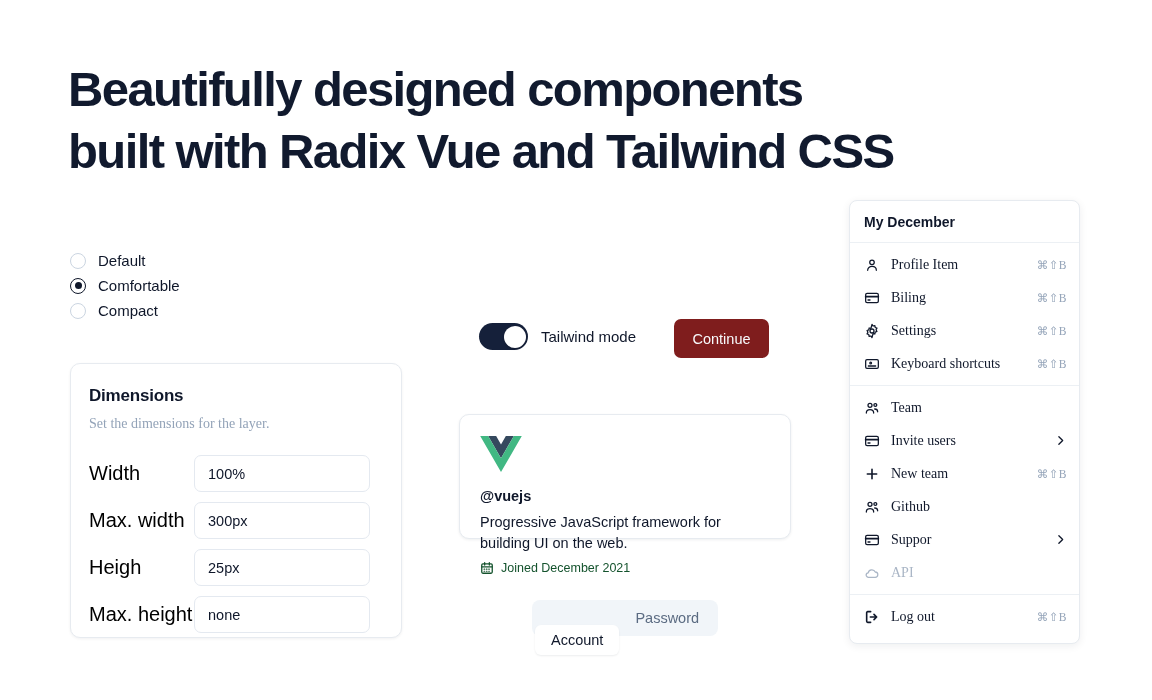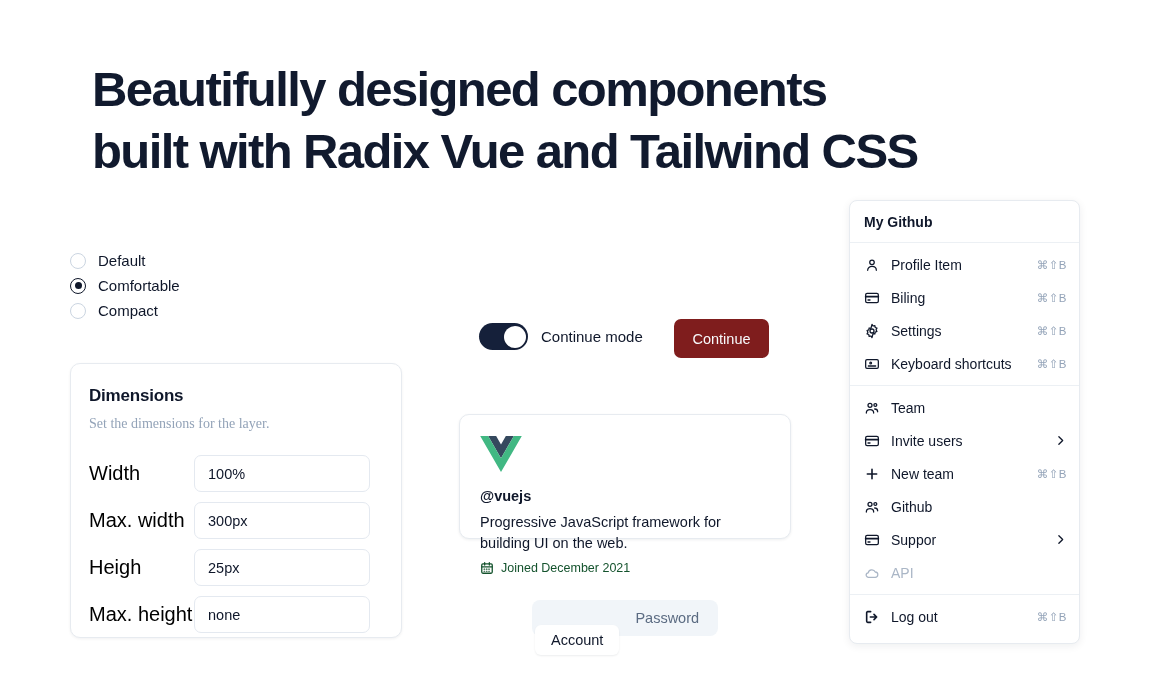--- a/index.html
+++ b/index.html
@@ -9,21 +9,21 @@
     font-family: "Liberation Sans", sans-serif;
     color: #0f172a;
     overflow: hidden;
   }
   .page { position: relative; width: 1152px; height: 700px; }
 
   
   .hero {
     position: absolute; left: 68px; top: 58px; width: 960px;
     font-size: 49px; line-height: 62px; font-weight: 700;
-    letter-spacing: -1.6px; color: #111a2e; margin-left: 24px;
+    letter-spacing: -1.6px; color: #111a2e;
   }
   .hero .line { display: block; }
 
   
   .radio-group { position: absolute; left: 70px; top: 248px; }
   .radio-row {
     display: flex; align-items: center; gap: 12px;
     height: 25px; margin-bottom: 0px;
   }
   .radio {
@@ -113,21 +113,21 @@
     width: 231px; background: #fff;
     border: 1px solid #e7ebf0; border-radius: 8px;
     box-shadow: 0 2px 8px rgba(15,23,42,.07);
     padding: 0 0 5px 0;
   }
   .menu-title { font-size: 14px; font-weight: 700; color: #0f172a; padding: 13px 14px 12px 14px; }
   .menu-sep { height: 1px; background: #ecf0f4; }
   .menu-group { padding: 5px 0; }
   .menu-item {
     display: flex; align-items: center; height: 33px;
-    padding: 0 12px 0 14px; cursor: pointer; gap: 11px;
+    padding: 0 12px 0 14px; cursor: pointer; gap: 11px; font-family: Liberation Serif, serif;
   }
   .menu-item.disabled { cursor: default; color: #aab6c6; }
   .mi-icon { width: 16px; height: 16px; flex: none; display: flex; align-items: center; justify-content: center; }
   .mi-label { font-size: 14px; color: #0f172a; flex: 1; }
   .menu-item.disabled .mi-label { color: #aab6c6; }
   .mi-shortcut { font-size: 11.5px; color: #93a3b8; letter-spacing: .5px; flex: none; }
   .mi-chevron { flex: none; display: flex; align-items: center; color: #0f172a; }
 </style>
 </head>
 <body>
@@ -174,21 +174,21 @@
           <label class="dim-label">Max. height</label>
           <input class="dim-input" type="text" value="none" style="">
         </div>
       </div>
   </div>
 
   <div class="switch-wrap">
     <div class="switch">
       <div class="knob"></div>
     </div>
-    <span class="switch-label">Continue mode</span>
+    <span class="switch-label">Tailwind mode</span>
   </div>
 
   <button class="continue-btn">Continue</button>
 
   <div class="hover-card">
     <svg class="vue-logo" viewBox="0 0 261 226">
       <path d="M161 0h50L130.5 139.5 50 0h50l30.5 53z" fill="#35495e"></path>
       <path d="M0 0h50l80.5 139.5L211 0h50L130.5 226z" fill="#41b883"></path>
     </svg>
     <div class="hc-body">
@@ -204,21 +204,21 @@
       </div>
     </div>
   </div>
 
   <div class="tabs" id="tab-list">
       <button class="tab active">Account</button>
       <button class="tab">Password</button>
     </div>
 
   <div class="menu">
-    <div class="menu-title">My Github</div>
+    <div class="menu-title">My December</div>
     <div class="menu-sep"></div>
     <div id="menu-groups">
         <div class="menu-group">
           <div class="menu-item">
             <span class="mi-icon">
               <svg viewBox="0 0 24 24" width="16" height="16" fill="none" stroke="#0f172a" stroke-width="1.9" stroke-linecap="round" stroke-linejoin="round">
                 <circle cx="12" cy="8" r="3.4"></circle>
                 <path d="M5.5 20c0-3.6 2.9-5.8 6.5-5.8S18.5 16.4 18.5 20"></path>
               </svg>
             </span>

